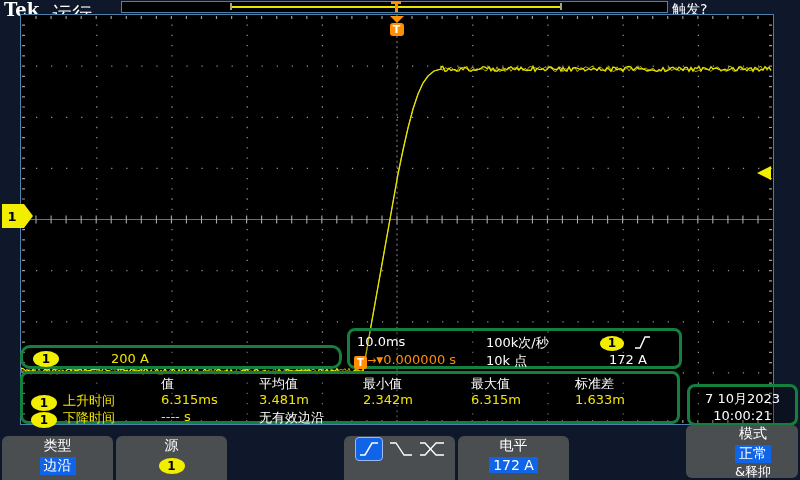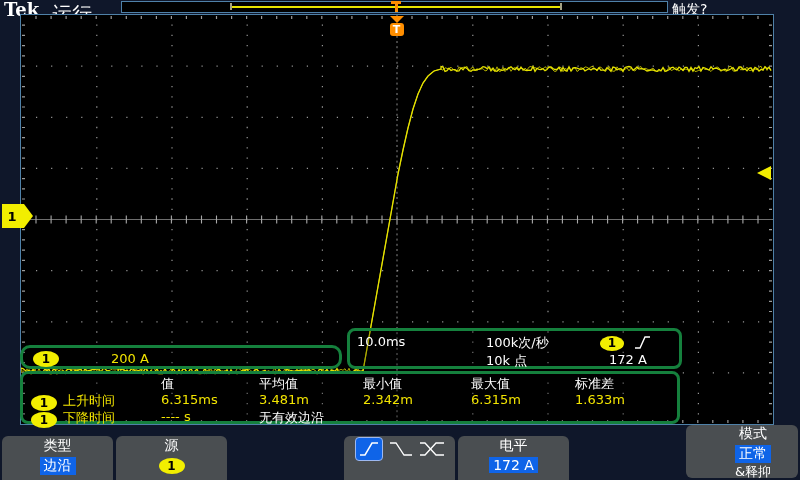--- a/index.html
+++ b/index.html
@@ -137,20 +137,23 @@
     <span id="ch-scale" class="ytext">200 A</span>
   </div>
 
   <div class="abs robox" id="trig-readout">
     <span class="trow" id="tb-scale">10.0ms</span>
     <span class="trow" id="tb-rate">100k次/秒</span>
     <span class="trow" id="tb-ch-badge"><span class="badge small">1</span></span>
     <svg class="trow" id="tb-slope-icon" width="18" height="15">
       <polyline points="1,13 6,13 11,2 16,2" fill="none" stroke="#fff" stroke-width="1.4"></polyline>
     </svg>
+    <span class="trow otext" id="tb-pos">
+      <span class="t-flag">T</span><span class="t-arrow">→</span><span class="t-tri">▼</span><span>0.000000 s</span>
+    </span>
     <span class="trow" id="tb-points">10k 点</span>
     <span class="trow" id="tb-level">172 A</span>
   </div>
 
   <div class="abs robox" id="meas-box">
     <span class="mh c1 rh">值</span>
     <span class="mh c2 rh">平均值</span>
     <span class="mh c3 rh">最小值</span>
     <span class="mh c4 rh">最大值</span>
     <span class="mh c5 rh">标准差</span>
@@ -162,20 +165,24 @@
     <span class="mv c3 r1 ytext">2.342m</span>
     <span class="mv c4 r1 ytext">6.315m</span>
     <span class="mv c5 r1 ytext">1.633m</span>
 
     <span class="mb r2"><span class="badge">1</span></span>
     <span class="mv mname r2 ytext">下降时间</span>
     <span class="mv c1 r2 ytext">---- s</span>
     <span class="mv c2 r2">无有效边沿</span>
   </div>
 
+  <div class="abs robox" id="datetime-box">
+    <div class="line1">7 10月2023</div>
+    <div class="line2">10:00:21</div>
+  </div>
 
   <div class="menu-box" id="menu-type">
     <div class="menu-label">类型</div>
     <span class="menu-value">边沿</span>
   </div>
 
   <div class="menu-box" id="menu-source">
     <div class="menu-label">源</div>
     <span class="badge">1</span>
   </div>

